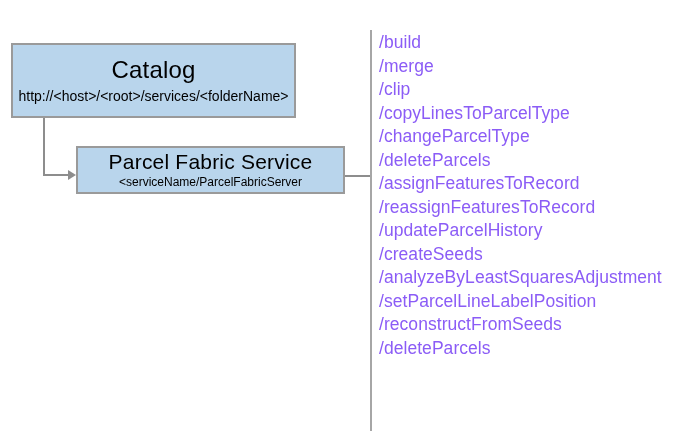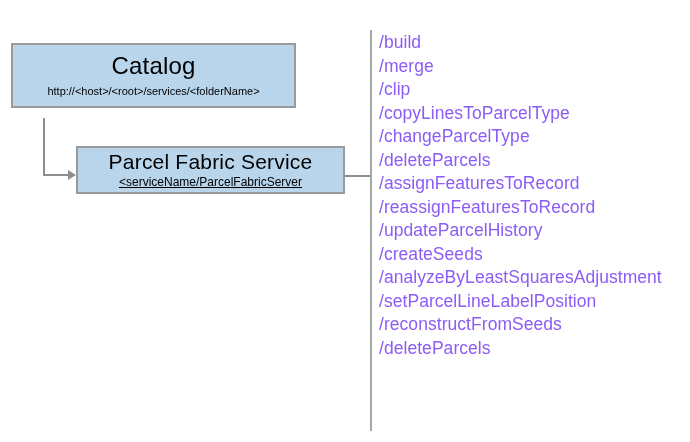--- a/index.html
+++ b/index.html
@@ -37,42 +37,42 @@
     color: #000000;
   }
   .node-title {
     font-size: 23px;
     line-height: 1.12;
     font-weight: normal;
     letter-spacing: 0.2px;
     white-space: nowrap;
   }
   .node-subtitle {
-    font-size: 11px;
+    font-size: 14px;
     line-height: 1.15;
     margin-top: 5px;
     white-space: nowrap;
   }
 
   #node-catalog {
     left: 11px;
     top: 43px;
     width: 285px;
-    height: 65px;
+    height: 75px;
   }
   #node-catalog .node-title { font-size: 24px; }
 
   #node-service {
     left: 76px;
     top: 146px;
     width: 269px;
     height: 48px;
   }
   #node-service .node-title { font-size: 21px; }
-  #node-service .node-subtitle { font-size: 12px; margin-top: 3px; text-decoration: underline; }
+  #node-service .node-subtitle { font-size: 12px; margin-top: 3px; }
 
   
   .conn {
     position: absolute;
     background: #8d8d8d;
   }
   
   #conn-v {
     left: 43px;
     top: 118px;

